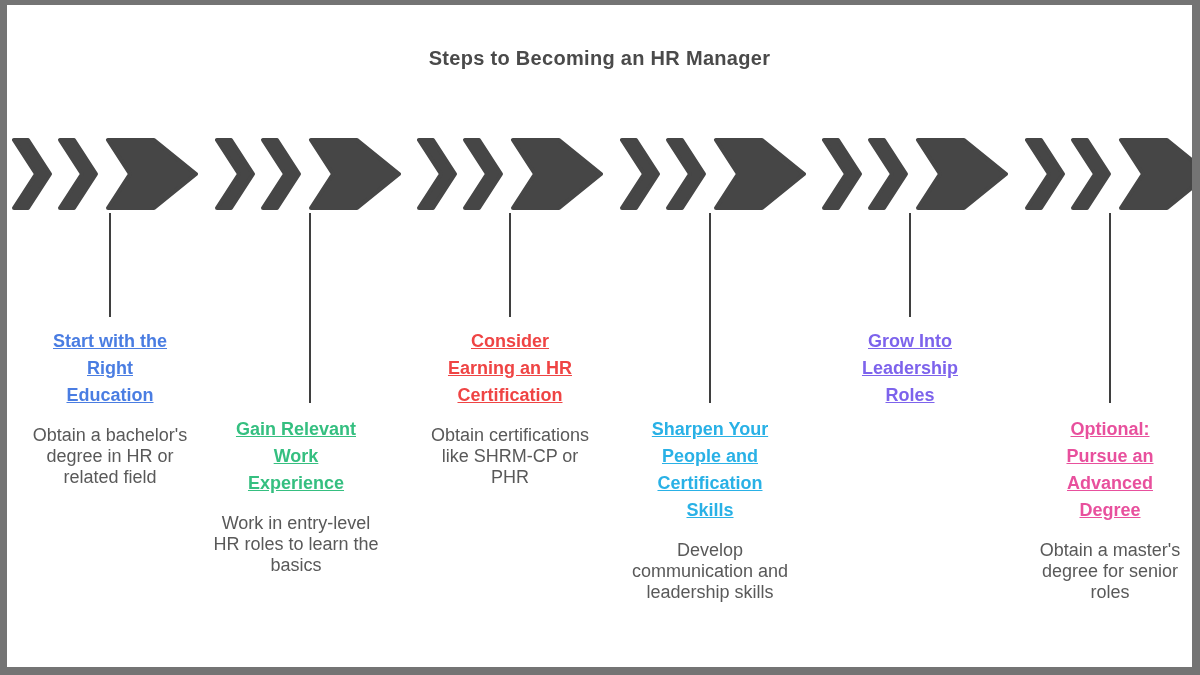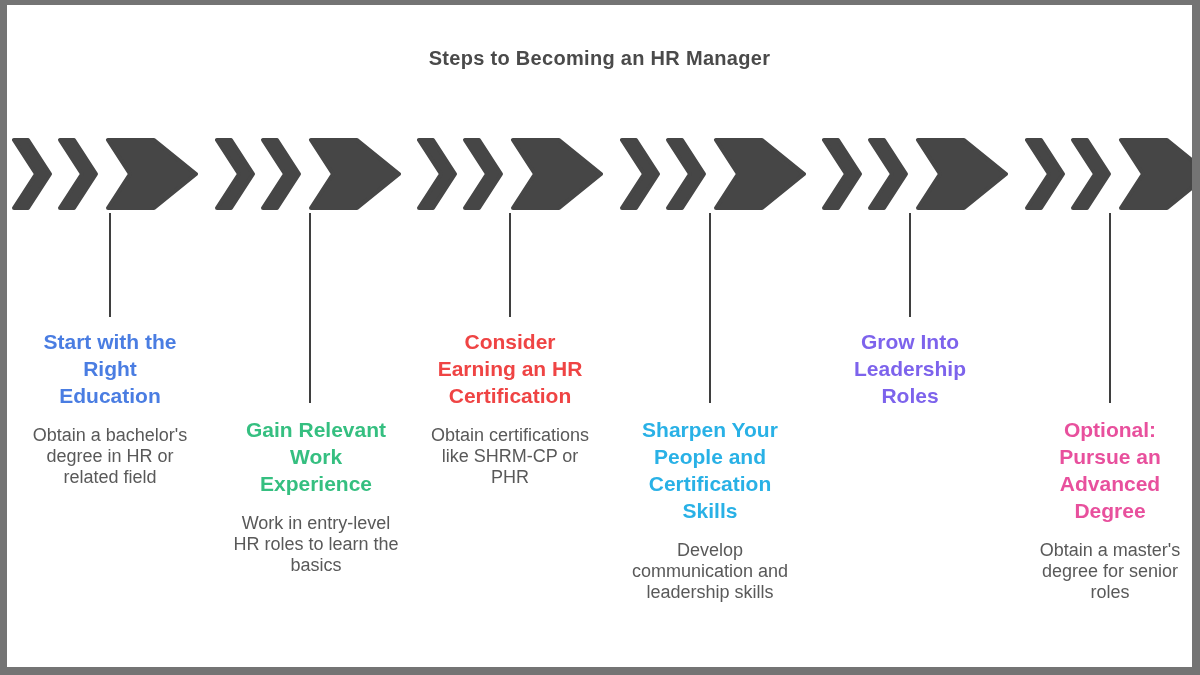--- a/index.html
+++ b/index.html
@@ -56,40 +56,41 @@
   .connector-line.high { height: 104px; }
   .connector-line.low  { height: 190px; }
   .step {
     position: absolute;
     width: 210px;
     text-align: center;
   }
   .step.high { top: 323px; }
   .step.low  { top: 411px; }
   .step-title {
-    font-size: 21px;
+    font-size: 18px;
     font-weight: bold;
     line-height: 27px;
     white-space: pre-line;
+    text-decoration: underline;
   }
   .step-desc {
     margin-top: 16px;
     font-size: 18px;
     line-height: 21px;
     color: #595959;
     white-space: pre-line;
   }
   
   .arrow-group.c0 { left: 5px; }    .arrow-group.c1 { left: 208px; }
   .arrow-group.c2 { left: 410px; }  .arrow-group.c3 { left: 613px; }
   .arrow-group.c4 { left: 815px; }  .arrow-group.c5 { left: 1018px; }
   .connector-line.c0 { left: 102px; }  .connector-line.c1 { left: 302px; }
   .connector-line.c2 { left: 502px; }  .connector-line.c3 { left: 702px; }
   .connector-line.c4 { left: 902px; }  .connector-line.c5 { left: 1102px; }
-  .step.c0 { left: -2px; }   .step.c1 { left: 204px; }
+  .step.c0 { left: -2px; }   .step.c1 { left: 184px; }
   .step.c2 { left: 398px; }  .step.c3 { left: 598px; }
   .step.c4 { left: 798px; }  .step.c5 { left: 998px; }
 </style>
 </head>
 <body>
 
 <div class="frame">
   <div class="content">
 
     <div class="diagram-title">Steps to Becoming an HR Manager</div>

